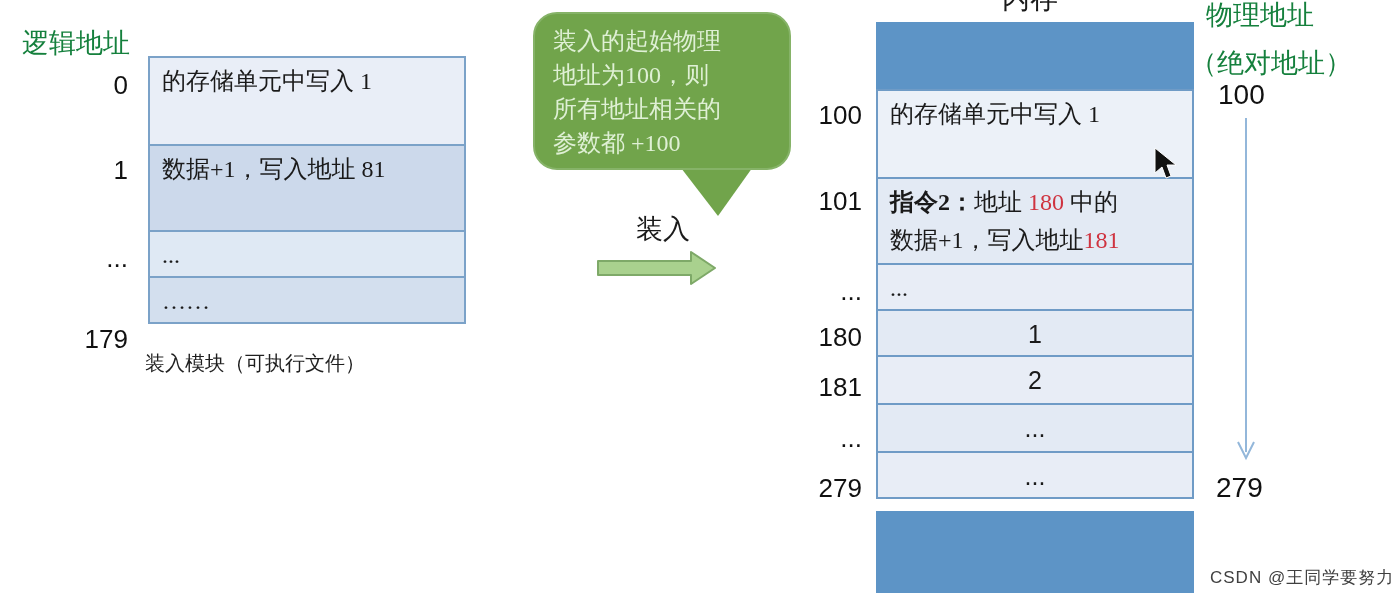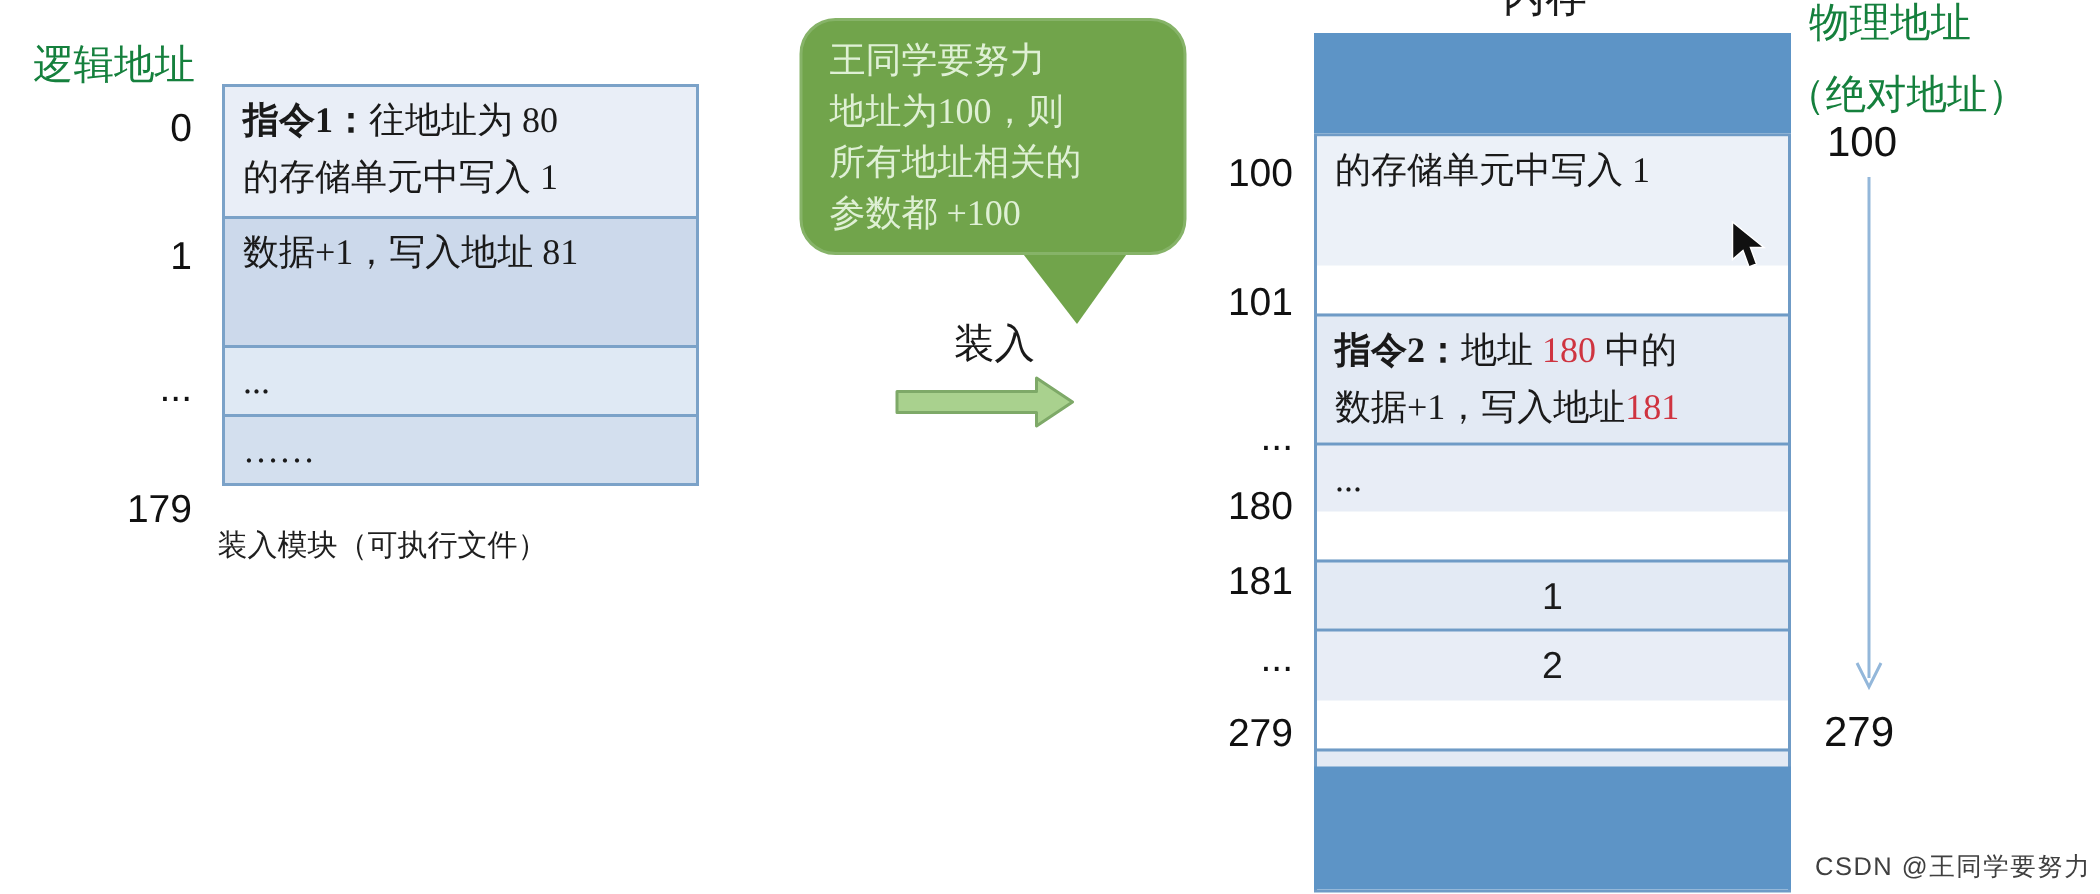--- a/index.html
+++ b/index.html
@@ -25,21 +25,21 @@
   .ins{font-size:24px;line-height:38px;padding:4px 6px 0 12px;}
   .ins b{font-weight:bold;}
   .cellL{font-size:24px;line-height:46px;padding-left:12px;}
   .cellC{font-size:25px;line-height:46px;text-align:center;
          font-family:"Liberation Sans","DejaVu Sans",sans-serif;}
   .mod-bg1{background:#e9eef7;}
   .mod-bg2{background:#ccd9eb;}
   .mod-bg3{background:#dfe9f4;}
   .mod-bg4{background:#d3dfee;}
   .mem-bg1{background:#ecf1f8;}
-  .mem-bg2{background:#e3eaf4;margin-top:32px;}
+  .mem-bg2{background:#e3eaf4;}
   .mem-bg3{background:#e8edf6;}
 
   .blue-block{position:absolute;left:876px;width:318px;background:#5d94c6;}
 
   .hdr{font-size:27px;line-height:30px;}
   .bubble{
     position:absolute;left:533px;top:12px;width:258px;height:158px;
     background:#71a44b;border:2px solid #86b368;border-radius:24px;
     box-sizing:border-box;color:#dff0d5;font-size:24px;line-height:34px;
     padding:10px 0 0 18px;z-index:2;
@@ -56,37 +56,36 @@
 
   <div class="abs red hdr" style="left:22px;top:28px;">逻辑地址</div>
 
   <div class="abs addr" style="left:40px;top:67px;width:88px;">0</div>
   <div class="abs addr" style="left:40px;top:152px;width:88px;">1</div>
   <div class="abs addr" style="left:40px;top:240px;width:88px;">...</div>
   <div class="abs addr" style="left:40px;top:287px;width:88px;margin-top:34px;">179</div>
 
   <div class="tbl" style="left:148px;top:56px;width:318px;">
     <div class="trow mod-bg1 ins" style="height:86px;">
-      <div><b>指令1：</b><span>往地址为 80</span></div>
       <div>的存储单元中写入 1</div>
     </div>
     <div class="trow mod-bg2 ins" style="height:86px;">
       <div>数据+1，写入地址 81</div>
     </div>
     <div class="trow mod-bg3 cellL" style="height:46px;">...</div>
     <div class="trow mod-bg4 cellL" style="height:46px;">……</div>
   </div>
 
   <div class="abs caption" style="left:145px;top:350px;">装入模块（可执行文件）</div>
 
   <svg class="tailsvg" width="100" height="58">
     <polygon points="10,2 87,2 50,54" fill="#71a44b"></polygon>
   </svg>
   <div class="bubble">
-    <div>王同学要努力</div>
+    <div>装入的起始物理</div>
     <div>地址为100，则</div>
     <div>所有地址相关的</div>
     <div>参数都 +100</div>
   </div>
 
   <div class="abs hdr" style="left:636px;top:214px;font-size:27px;">装入</div>
   <svg class="abs" style="left:595px;top:248px;" width="128" height="40">
     <path d="M3,13 h93 v-9 l24,16 -24,16 v-9 h-93 z" fill="#a9d18e" stroke="#7ea968" stroke-width="2" stroke-linejoin="round"></path>
   </svg>
 

